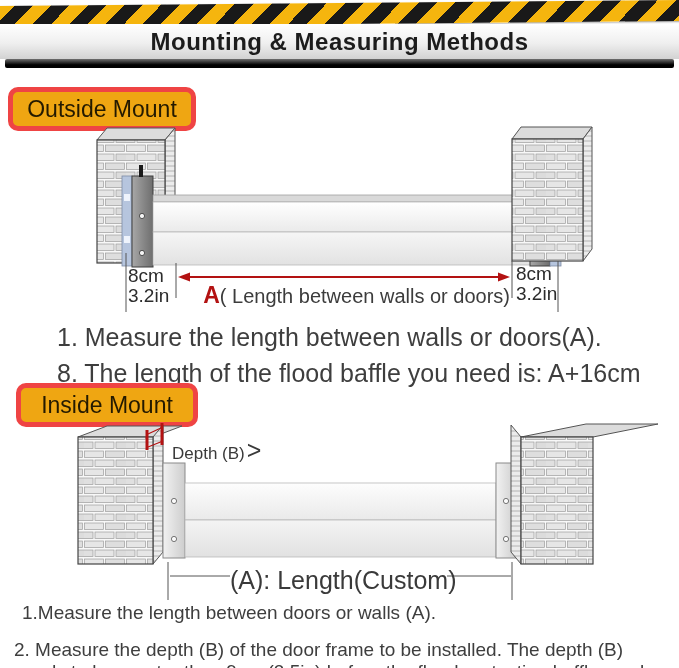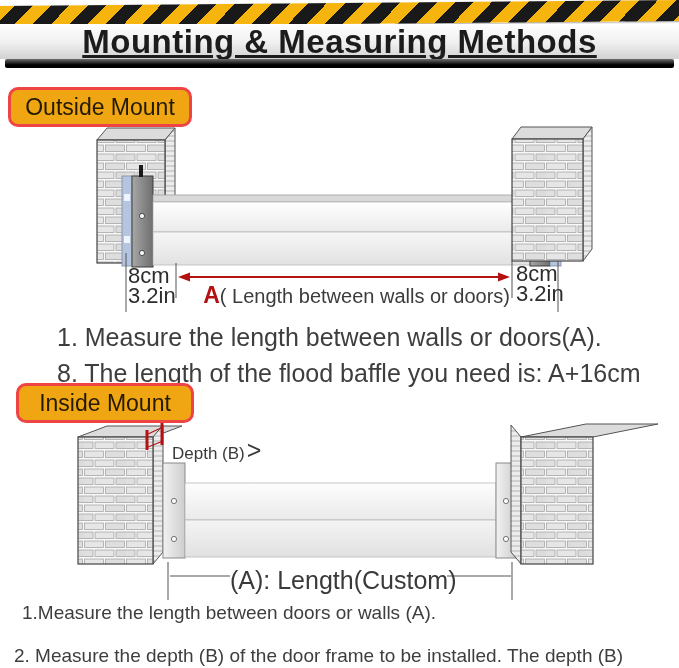--- a/index.html
+++ b/index.html
@@ -5,52 +5,52 @@
   html,body{margin:0;padding:0;background:#fff;}
   .page{position:relative;width:679px;height:668px;background:#ffffff;overflow:hidden;
         font-family:"Liberation Sans",sans-serif;color:#3e3e3e;}
   
   .hazard{position:absolute;top:3px;left:-4px;width:687px;height:21px;
           background:repeating-linear-gradient(135deg,#f5b50e 0 13px,#191919 13px 26px);
           transform:rotate(-0.5deg);box-shadow:0 1px 2px rgba(0,0,0,.35);}
   .title-band{position:absolute;top:24px;left:0;width:679px;height:35px;
           background:linear-gradient(#ffffff,#efefef 55%,#d2d2d2);
           display:flex;align-items:center;justify-content:center;}
-  .title-band h1{margin:0;font-size:33px;font-weight:bold;color:#1c1c1c;letter-spacing:.5px;text-decoration:underline;}
+  .title-band h1{margin:0;font-size:24px;font-weight:bold;color:#1c1c1c;letter-spacing:.5px;}
   .dark-bar{position:absolute;top:59px;left:5px;width:669px;height:9px;border-radius:2px;
           background:linear-gradient(#6f6f6f,#000 65%);}
   
-  .badge{position:absolute;height:34px;background:#efa612;border:3px solid #ef4444;
+  .badge{position:absolute;height:34px;background:#efa612;border:5px solid #ef4444;
          border-radius:10px;display:flex;align-items:center;justify-content:center;
          font-size:23px;color:#241a00;}
   .badge.outside{left:8px;top:87px;width:178px;}
   .badge.inside{left:16px;top:383px;width:172px;}
   
   svg{position:absolute;left:0;}
   .d1{top:120px;} .d2{top:420px;}
   
-  .dim{position:absolute;font-size:22px;line-height:20px;color:#2c2c2c;}
+  .dim{position:absolute;font-size:19px;line-height:20px;color:#2c2c2c;}
   .dim-left1{left:128px;top:266px;}
   .dim-right1{left:516px;top:264px;}
   .arrow-label{position:absolute;left:180px;top:282px;width:330px;text-align:right;
                font-size:20px;color:#3c3c3c;white-space:nowrap;}
   .arrow-label .a{color:#b31212;font-weight:bold;font-size:23px;}
   .depth-label{position:absolute;left:172px;top:436px;display:flex;align-items:baseline;
                white-space:nowrap;color:#3a3a3a;}
   .depth-label .d{font-size:17px;}
   .depth-label .gt{font-size:25px;margin:0 2px;}
   .depth-label .v{font-size:22px;}
   .len-label{position:absolute;left:230px;top:566px;width:220px;text-align:center;
              font-size:25px;color:#3a3a3a;white-space:nowrap;}
   
   .steps1{position:absolute;left:57px;top:323px;font-size:25px;}
   .steps1 p{margin:0 0 7px 0;}
   .steps2{position:absolute;left:14px;top:602px;width:656px;font-size:19px;}
   .steps2 p{margin:0;}
-  .steps2 .s1{padding-left:8px;margin-bottom:21px;}
+  .steps2 .s1{padding-left:8px;margin-bottom:15px;}
   .steps2 .s2{line-height:22px;}
 </style>
 </head>
 <body>
 
 <div class="page">
 
   <div class="hazard"></div>
   <div class="title-band">
     <h1>Mounting &amp; Measuring Methods</h1>

